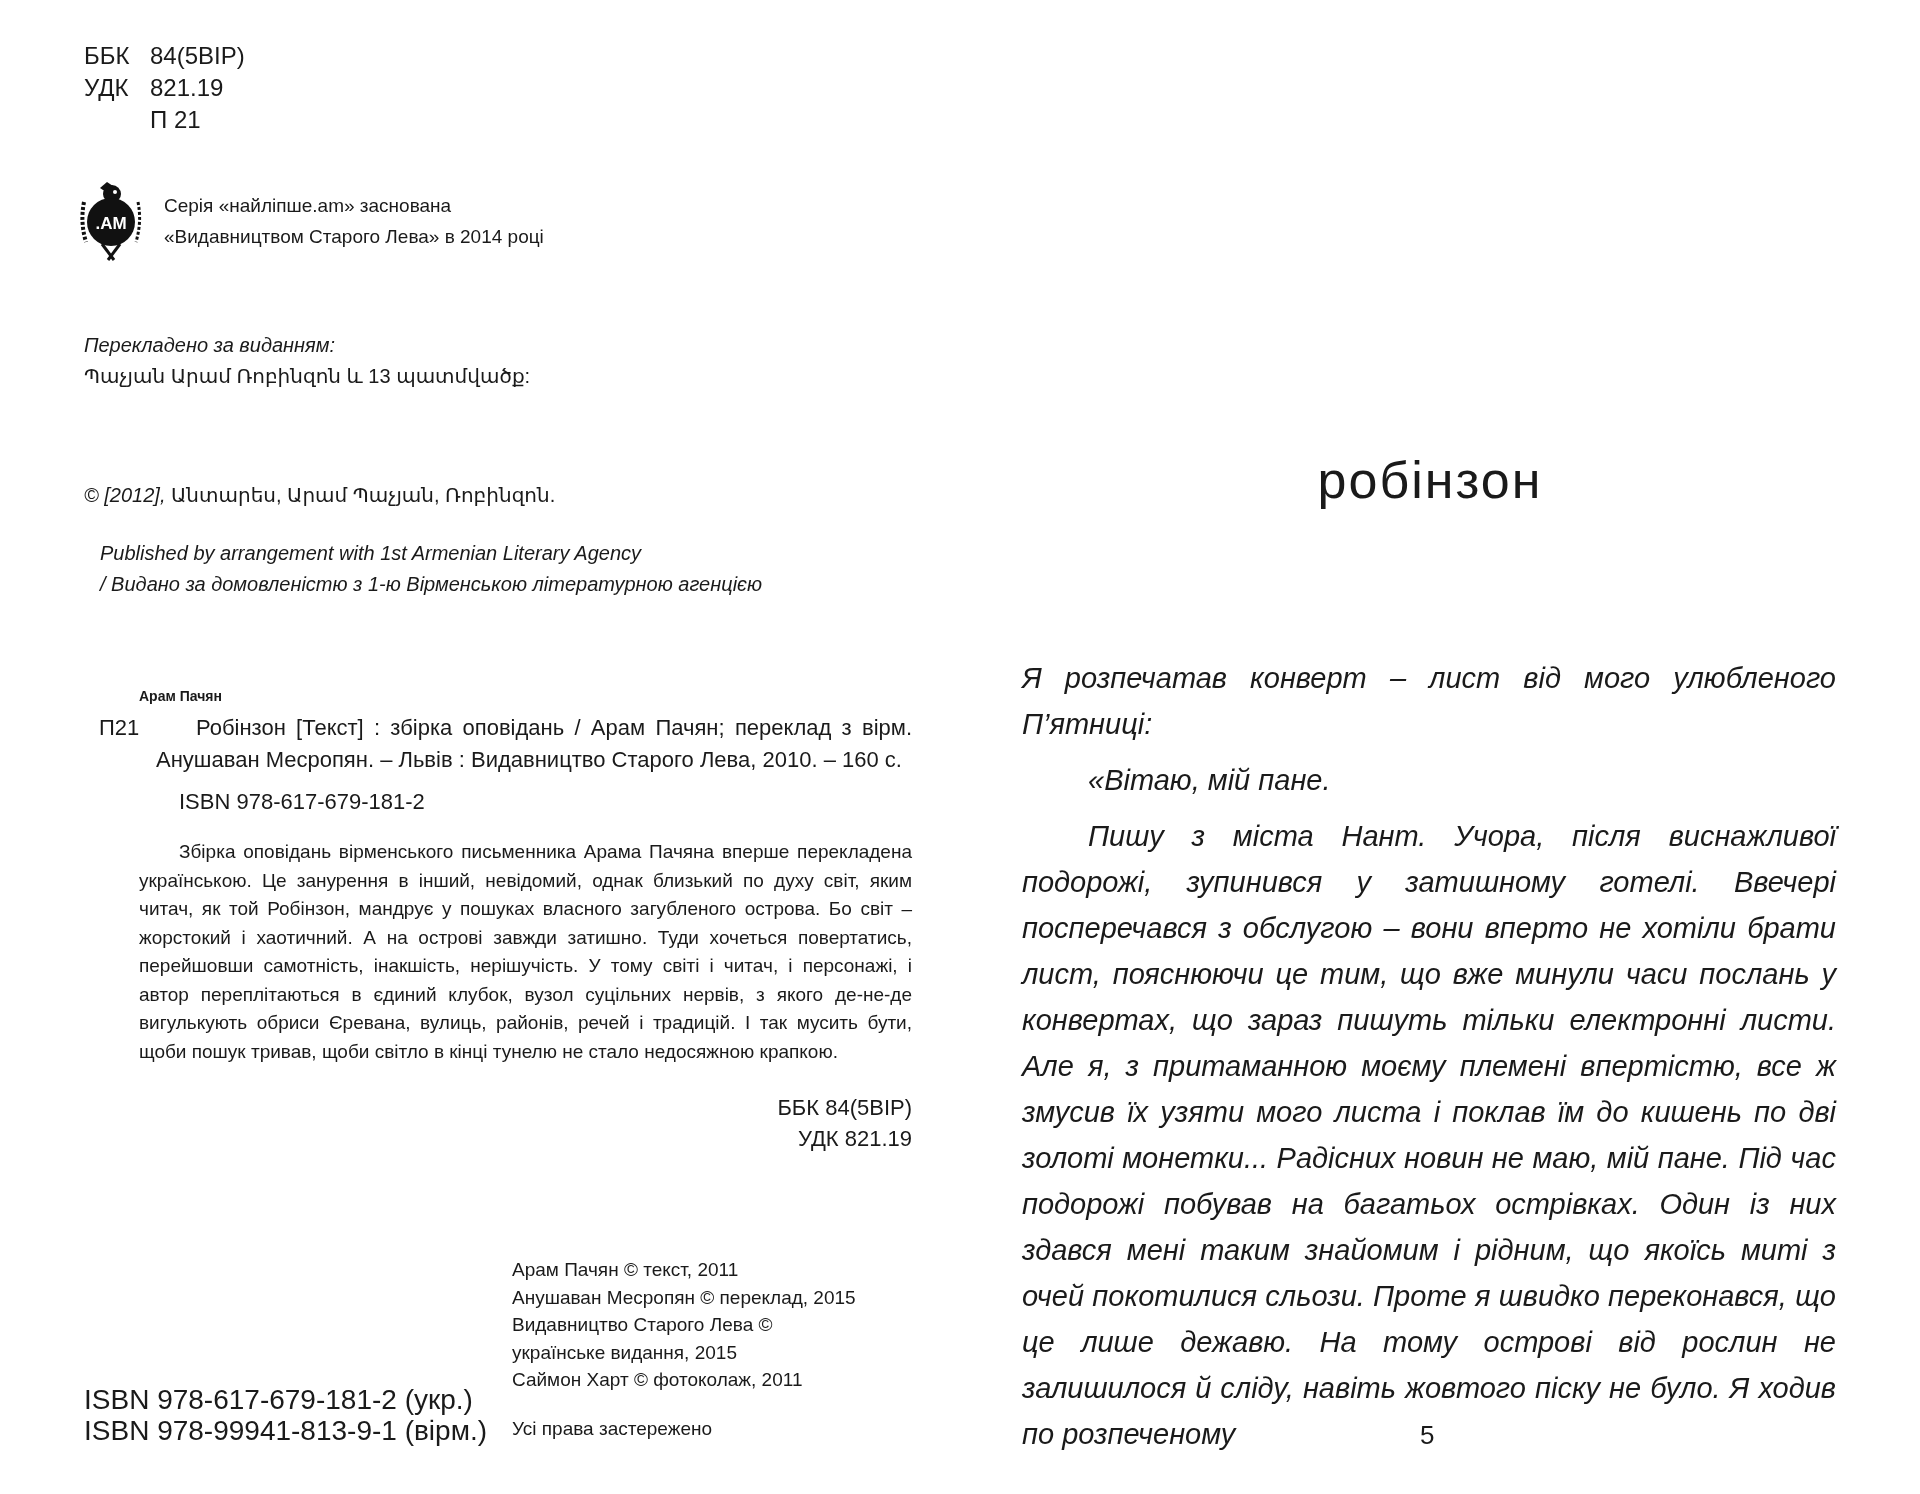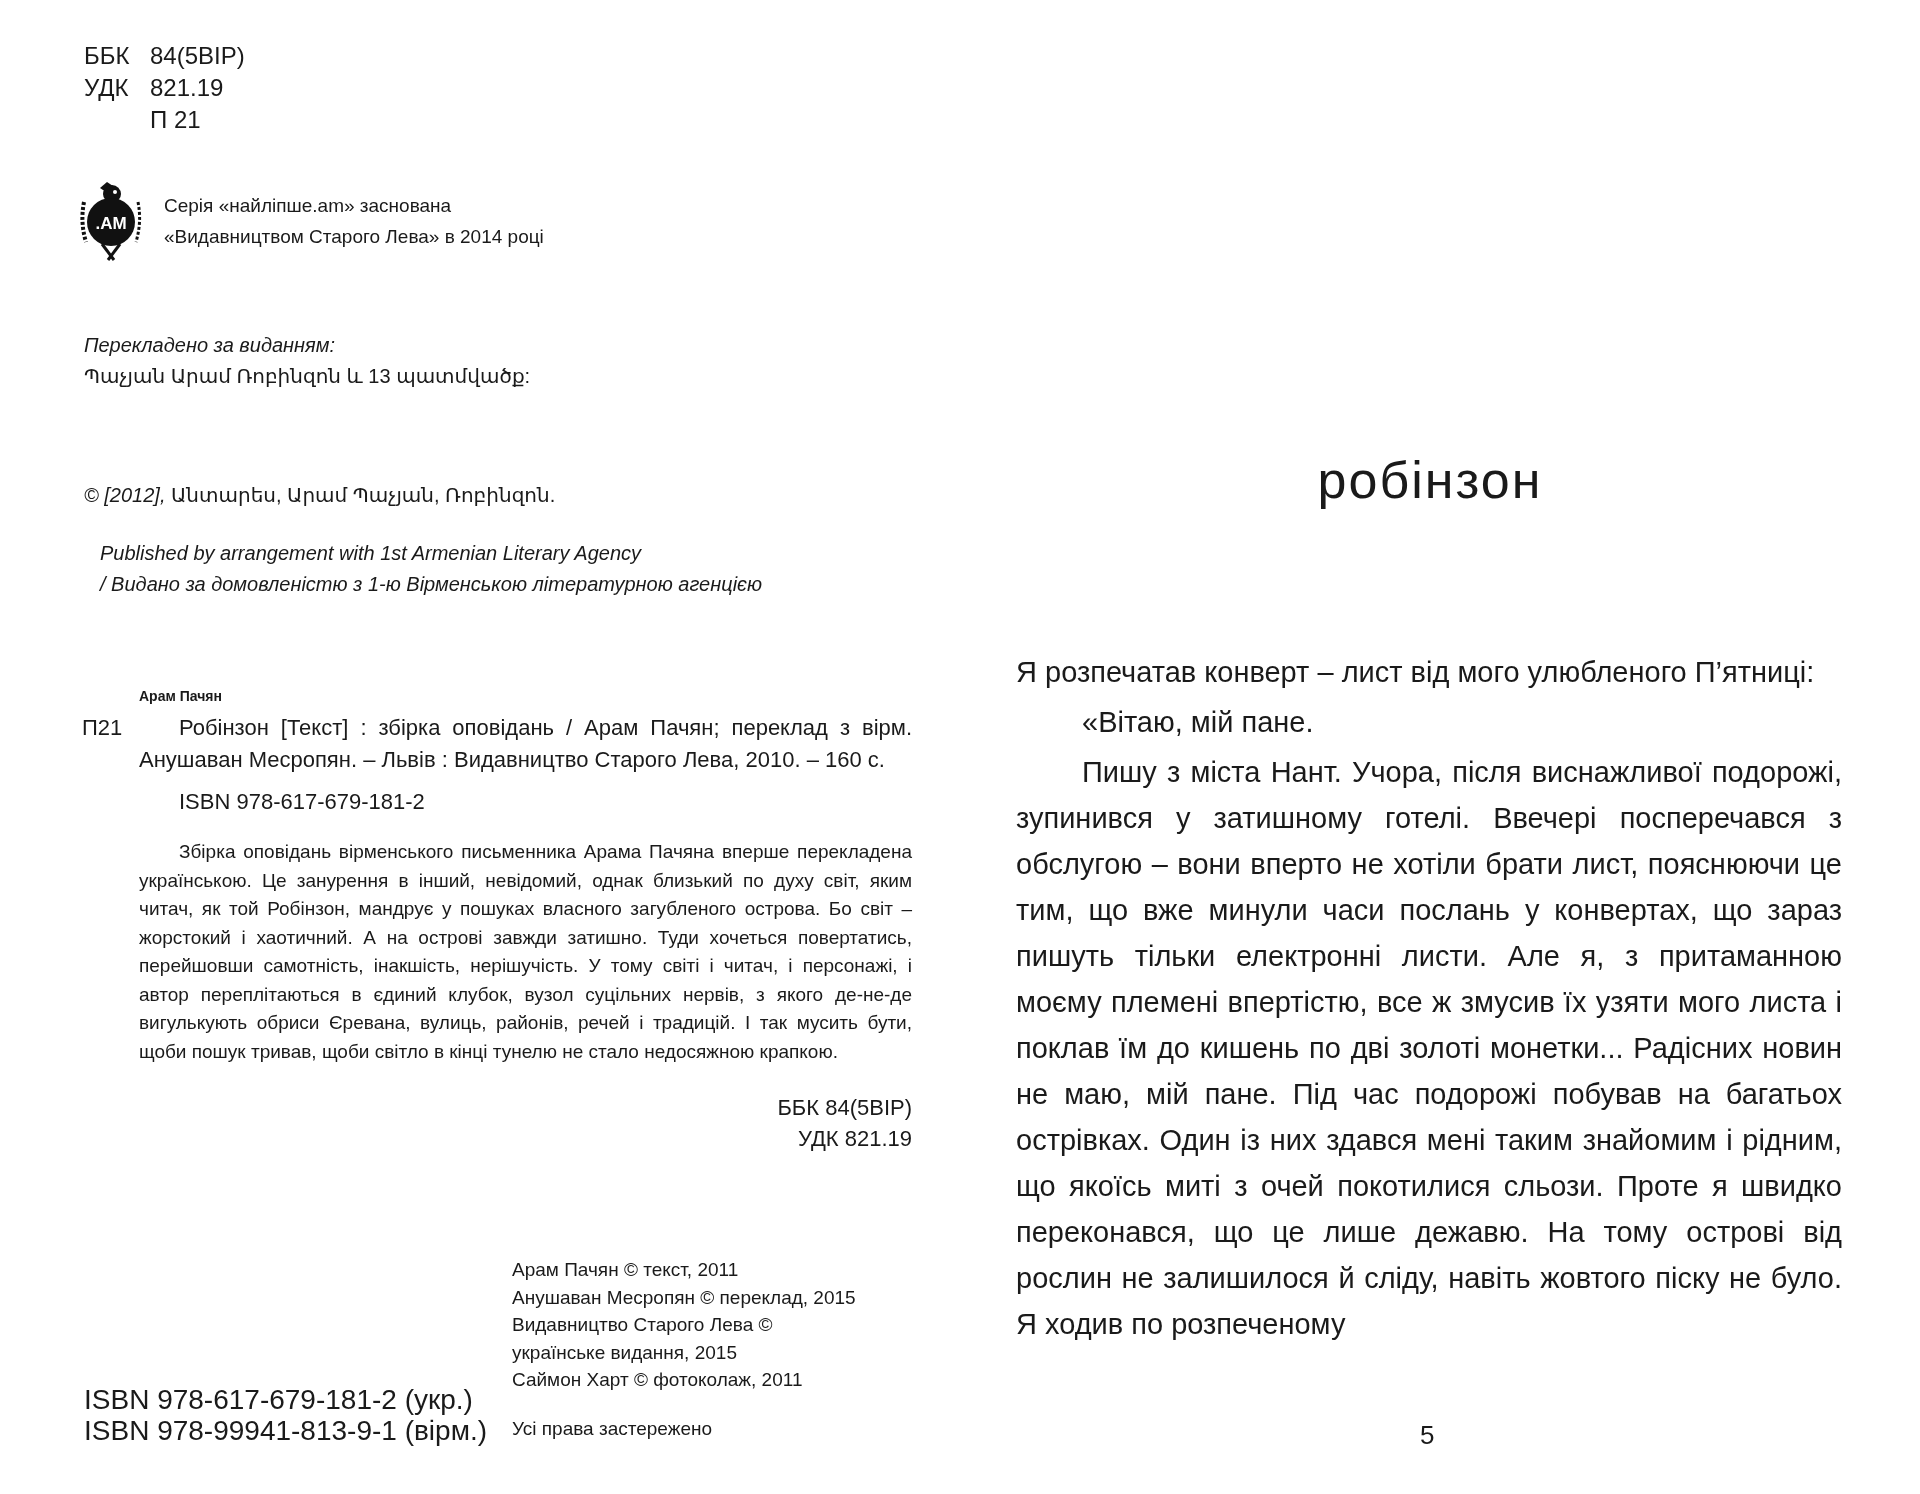--- a/index.html
+++ b/index.html
@@ -22,36 +22,36 @@
 
     .translated { left: 84px; top: 330px; font-size: 20px; line-height: 31px; }
     .translated .it { font-style: italic; }
     .copyright-orig { left: 84px; top: 480px; font-size: 20px; line-height: 31px; }
     .copyright-orig .it { font-style: italic; }
     .published { left: 100px; top: 538px; font-size: 20px; line-height: 31px; font-style: italic; }
 
     .card { left: 82px; top: 680px; width: 830px; }
     .card .author { font-weight: bold; font-size: 14px; margin-left: 57px; line-height: 32px; }
     .card .entry { display: flex; font-size: 22px; line-height: 32px; }
-    .card .entry .code { width: 57px; flex: none; }
+    .card .entry .code { width: 57px; flex: none; margin-left: 17px; }
     .card .entry .desc { flex: 1; text-indent: 40px; text-align: justify; }
     .card .isbn { font-size: 22px; margin-left: 97px; margin-top: 10px; line-height: 32px; }
     .card .abstract { font-size: 19px; line-height: 28.5px; margin-left: 57px; margin-top: 20px;
                       text-indent: 40px; text-align: justify; }
     .card .codes-right { text-align: right; font-size: 22px; line-height: 31px; margin-top: 26px; }
 
     .rights-block { left: 512px; top: 1256px; font-size: 19px; line-height: 27.5px; }
     .isbns { left: 84px; top: 1384px; font-size: 28px; line-height: 31px; }
     .reserved { left: 512px; top: 1418px; font-size: 19px; }
 
     
     .chapter-title { left: 1010px; top: 450px; width: 840px; text-align: center;
                      font-size: 52px; letter-spacing: 2px; }
     .body-text { left: 1012px; top: 645px; width: 834px; font-size: 29px; line-height: 46px; }
-    .body-text p { margin: 4px; text-align: justify; }
+    .body-text p { margin: 10px; text-align: justify; font-style: italic; }
     .body-text p.indent { text-indent: 66px; }
     .page-number { left: 1420px; top: 1420px; font-size: 26px; }
   </style>
 </head>
 <body>
 
 <div class="abs lib-codes">
   <div class="row">
     <span class="k">ББК</span>
     <span>84(5ВІР)</span>

